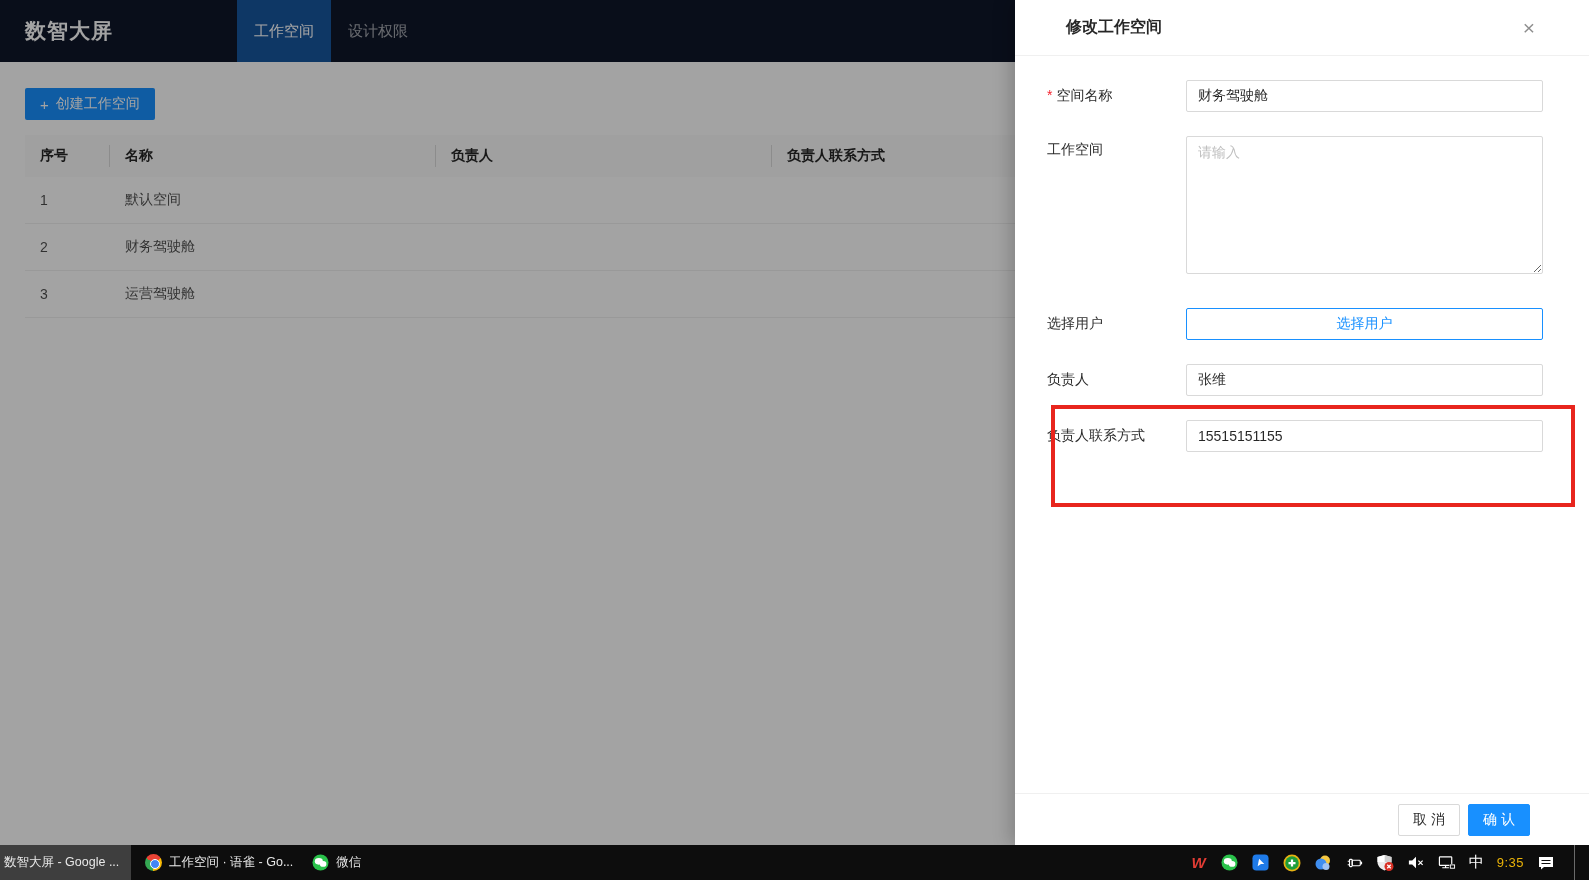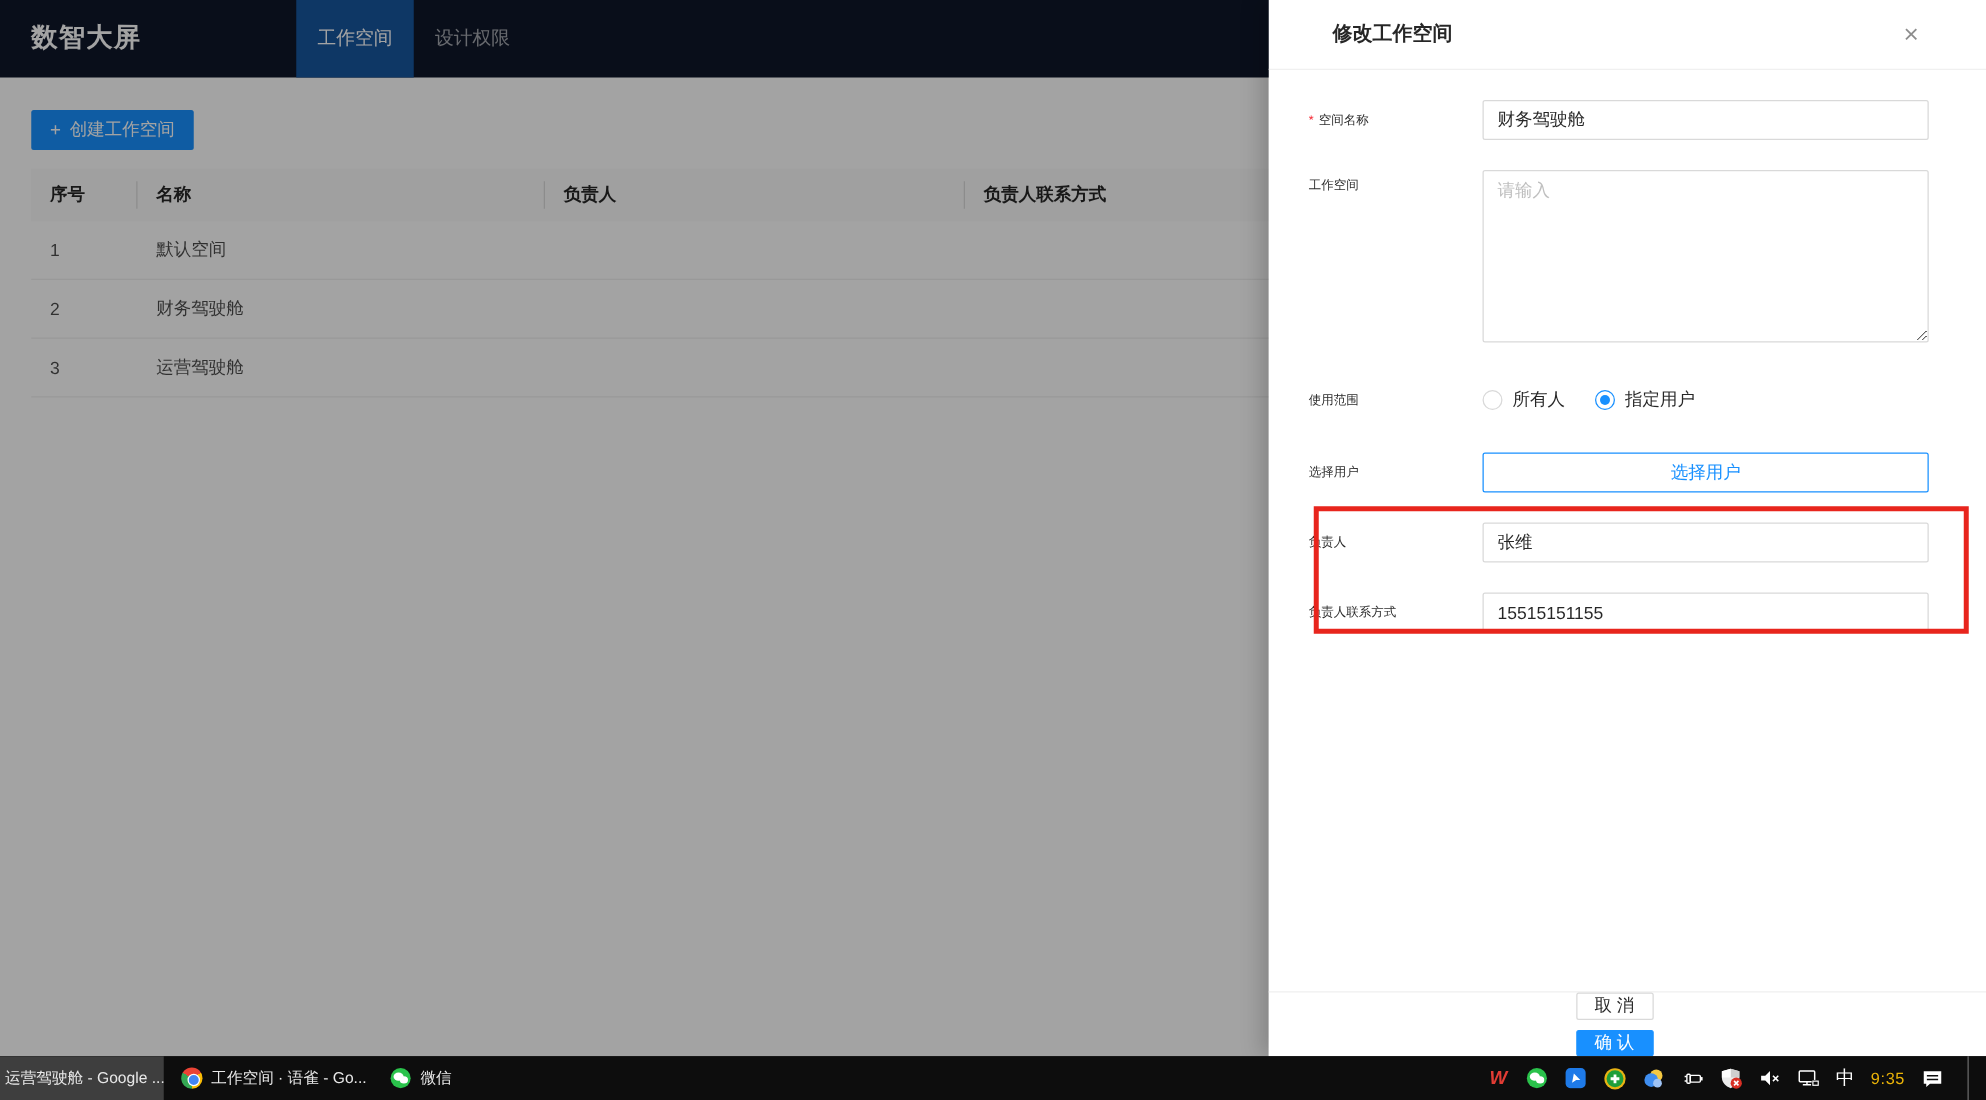--- a/index.html
+++ b/index.html
@@ -35,38 +35,38 @@
 
   
   .drawer { position:absolute; top:0; right:0; width:574px; height:845px; background:#fff;
     box-shadow:-6px 0 16px rgba(0,0,0,.18); display:flex; flex-direction:column; }
   .drawer-header { position:relative; height:56px; border-bottom:1px solid #f0f0f0; display:flex; align-items:center; padding-left:51px; }
   .drawer-title { font-size:16px; font-weight:700; color:rgba(0,0,0,.85); }
   .drawer-close { position:absolute; right:46px; top:14px; width:28px; height:28px; border:none; background:none;
     font-size:21px; color:rgba(0,0,0,.45); cursor:pointer; line-height:28px; }
   .drawer-body { flex:1; padding:24px 46px 0 32px; }
   .form-row { display:flex; align-items:center; }
-  .form-label { width:139px; font-size:10px; color:rgba(0,0,0,.85); flex:none; }
+  .form-label { width:139px; font-size:14px; color:rgba(0,0,0,.85); flex:none; }
   .req { color:#f5222d; margin-right:4px; }
   .form-control { width:357px; }
   .inp { width:357px; height:32px; border:1px solid #d9d9d9; border-radius:2px; padding:0 11px; font-size:14px;
     color:rgba(0,0,0,.85); outline:none; font-family:inherit; }
   .inp::placeholder, textarea::placeholder { color:#bfbfbf; }
   textarea.inp { height:138px; padding:5px 11px; resize:both; line-height:1.5; }
   .row-top { align-items:flex-start; } .row-top .form-label { padding-top:5px; }
   .radio-group { display:flex; align-items:center; gap:24px; height:22px; }
   .radio { display:flex; align-items:center; gap:8px; font-size:14px; color:rgba(0,0,0,.85); cursor:pointer; }
   .rdot { width:16px; height:16px; border-radius:50%; border:1px solid #d9d9d9; background:#fff; position:relative; flex:none; }
   .rdot.checked { border-color:#1890ff; }
   .rdot.checked::after { content:""; position:absolute; left:3px; top:3px; width:8px; height:8px; border-radius:50%; background:#1890ff; }
   .btn-select-user { width:357px; height:32px; background:#fff; border:1px solid #1890ff; color:#1890ff;
     border-radius:2px; font-size:14px; cursor:pointer; }
   .mb24 { margin-bottom:24px; } .mb30 { margin-bottom:30px; } .mb31 { margin-bottom:31px; }
   .drawer-footer { height:52px; border-top:1px solid #f0f0f0; display:flex; align-items:center; justify-content:flex-end;
-    gap:8px; padding-right:21px;flex-direction:column; }
+    gap:8px; padding-right:59px; }
   .btn { height:32px; min-width:62px; padding:0 14px; border-radius:2px; font-size:14px; cursor:pointer; }
   .btn-cancel { background:#fff; border:1px solid #d9d9d9; color:rgba(0,0,0,.85); }
   .btn-confirm { background:#1890ff; border:1px solid #1890ff; color:#fff; }
 
   
   .annotation { position:absolute; left:1051px; top:405px; width:524px; height:102px; border:4px solid #e8251d; z-index:50; pointer-events:none; }
 
   
   .taskbar { position:absolute; left:0; bottom:0; width:1589px; height:35px; background:#0d0d0d; display:flex; align-items:stretch; color:#e8e8e8; }
   .tb-item { display:flex; align-items:center; gap:7px; padding:11px 9px; font-size:12.5px; white-space:nowrap; cursor:pointer; }
@@ -149,33 +149,20 @@
           </div>
         </div>
 
         <div class="form-row row-top mb30">
           <div class="form-label">工作空间</div>
           <div class="form-control">
             <textarea class="inp" placeholder="请输入" style=""></textarea>
           </div>
         </div>
 
-        <div class="form-row mb31">
-          <div class="form-label">使用范围</div>
-          <div class="form-control radio-group">
-            <span class="radio">
-              <span class="rdot"></span>
-              <span>所有人</span>
-            </span>
-            <span class="radio">
-              <span class="rdot checked"></span>
-              <span>指定用户</span>
-            </span>
-          </div>
-        </div>
 
         <div class="form-row mb24">
           <div class="form-label">选择用户</div>
           <div class="form-control">
             <button class="btn-select-user">选择用户</button>
           </div>
         </div>
 
         <div class="form-row mb24">
           <div class="form-label">负责人</div>
@@ -197,21 +184,21 @@
         <button class="btn btn-cancel">取 消</button>
         <button class="btn btn-confirm">确 认</button>
       </div>
     </div>
 
     <div class="annotation"></div>
   </div>
 
   <div class="taskbar">
     <div class="tb-item active">
-      <span>运营驾驶舱 - Google ...</span>
+      <span>数智大屏 - Google ...</span>
     </div>
     <div class="tb-item win">
       <span class="chrome-ic"></span>
       <span>工作空间 · 语雀 - Go...</span>
     </div>
     <div class="tb-item">
       <span class="ticon">
         <svg width="17" height="17" viewBox="0 0 36 36">
             <circle cx="18" cy="18" r="17" fill="#2ac24b"></circle>
             <ellipse cx="14.5" cy="15.5" rx="8.5" ry="7" fill="#fff"></ellipse>

